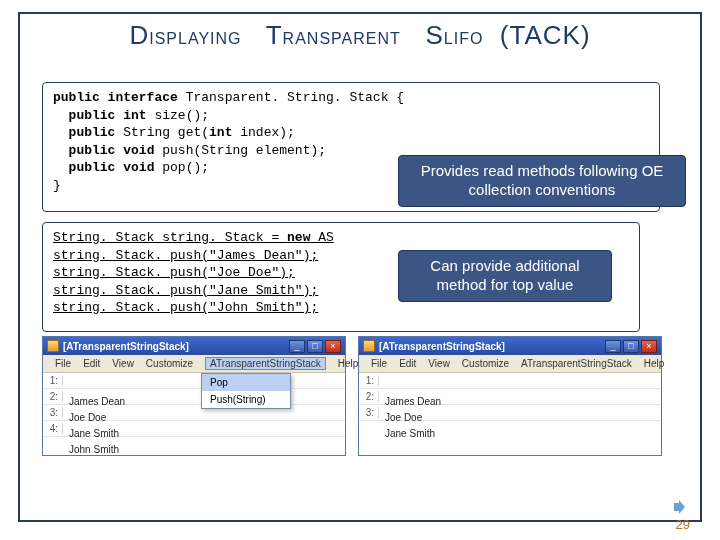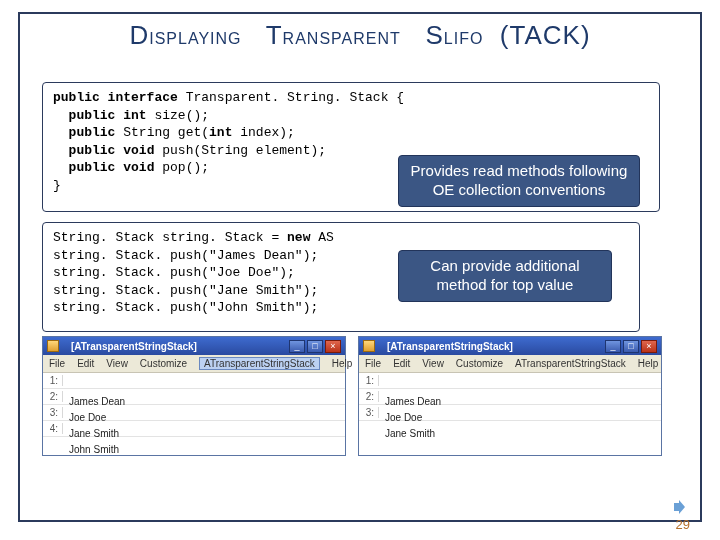--- a/index.html
+++ b/index.html
@@ -35,54 +35,54 @@
     border: 1.5px solid #2b3a5c;
     border-radius: 4px;
     background: #fff;
     font-family: "Courier New", monospace;
     font-size: 13px;
     line-height: 1.35;
     padding: 6px 10px;
     white-space: pre;
   }
   #code1 { left: 42px; top: 82px; width: 618px; height: 130px; }
-  #code2 { left: 42px; top: 222px; width: 598px; height: 110px; }
+  #code2 { left: 42px; top: 222px; width: 598px; height: 110px; text-decoration: underline; }
   .kw { font-weight: bold; }
   .callout {
     position: absolute;
     background: #3b5684;
     color: #fff;
     border: 1.5px solid #22345a;
     border-radius: 4px;
     text-align: center;
     font-size: 15px;
     padding: 6px 10px;
     line-height: 1.25;
   }
-  #callout1 { left: 398px; top: 155px; width: 242px; }
+  #callout1 { left: 398px; top: 155px; width: 288px; }
   #callout2 { left: 398px; top: 250px; width: 214px; }
   .appwin {
     position: absolute;
     border: 1px solid #5a74a3;
     background: #eef0f3;
     font-family: Tahoma, Arial, sans-serif;
     font-size: 10px;
   }
   #app1 { left: 42px; top: 336px; width: 304px; height: 120px; }
   #app2 { left: 358px; top: 336px; width: 304px; height: 120px; }
   .titlebar {
     height: 18px;
     background: linear-gradient(#3e6bcf, #2a4aa0);
     color: #fff;
     display: flex;
     align-items: center;
     padding: 0 4px;
     justify-content: space-between;
   }
-  .titlebar-left { display: flex; align-items: center; gap: 12px; }
+  .titlebar-left { display: flex; align-items: center; gap: 4px; }
   .win-icon {
     width: 12px; height: 12px;
     background: linear-gradient(#ffd77a, #e0a030);
     border: 1px solid #9c6a10;
   }
   .caption { font-weight: bold; font-size: 10px; }
   .win-controls { display: flex; gap: 2px; }
   .win-btn {
     width: 16px; height: 13px;
     background: linear-gradient(#6f94df, #3a5aae);
@@ -93,21 +93,21 @@
     text-align: center;
   }
   .win-btn.close { background: linear-gradient(#e0664d, #b93218); border-color: #7a1a0a; }
   .menubar {
     height: 18px;
     background: #ece9d8;
     border-bottom: 1px solid #c8c4b4;
     display: flex;
     align-items: center;
     gap: 12px;
-    padding: 0 6px;
+    padding: 0 12px;
     font-size: 10px;
     color: #333;
   }
   .menubar span.open {
     background: #bcd1f2;
     border: 1px solid #6a89c0;
     padding: 0 4px;
   }
   .client {
     position: relative;
@@ -234,20 +234,24 @@
         </div>
       <div class="row">
           <span class="idx">3:</span>
           <span class="val">Jane Smith</span>
         </div>
       <div class="row">
           <span class="idx">4:</span>
           <span class="val">John Smith</span>
         </div>
     </div>
+    <div class="dropdown">
+      <div class="hl">Pop</div>
+      <div>Push(String)</div>
+    </div>
   </div>
 </div>
 
 <div id="app2" class="appwin">
   <div class="titlebar">
     <div class="titlebar-left">
       <div class="win-icon"></div>
       <span class="caption">[ATransparentStringStack]</span>
     </div>
     <div class="win-controls">

